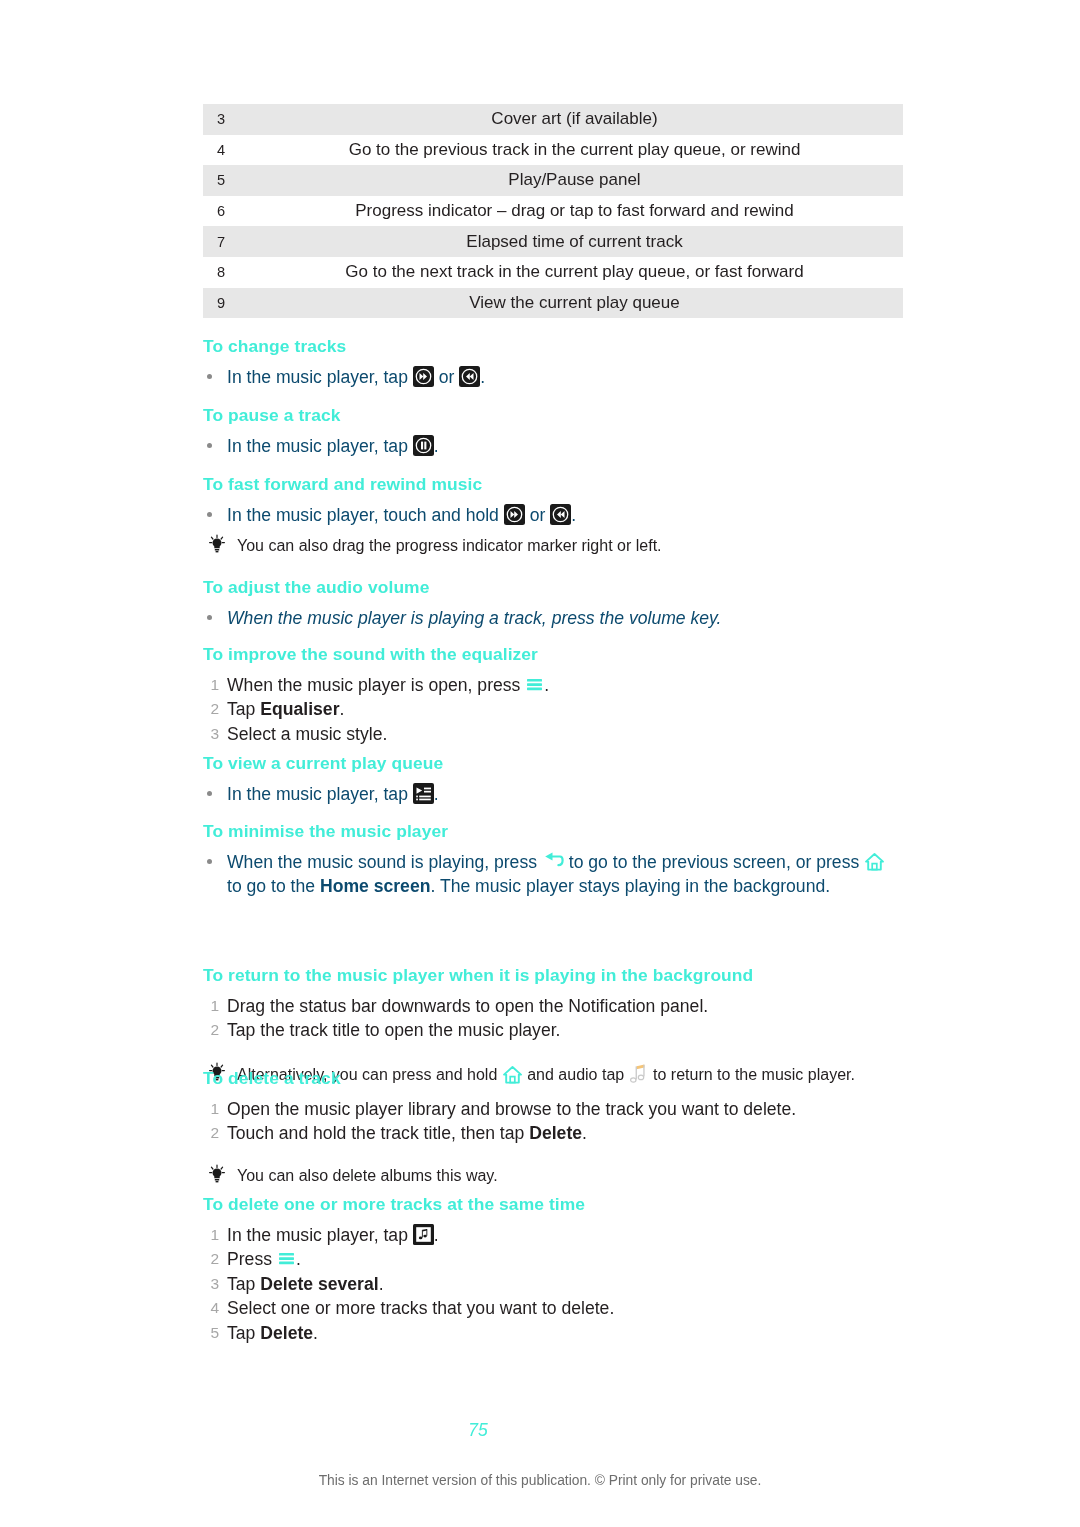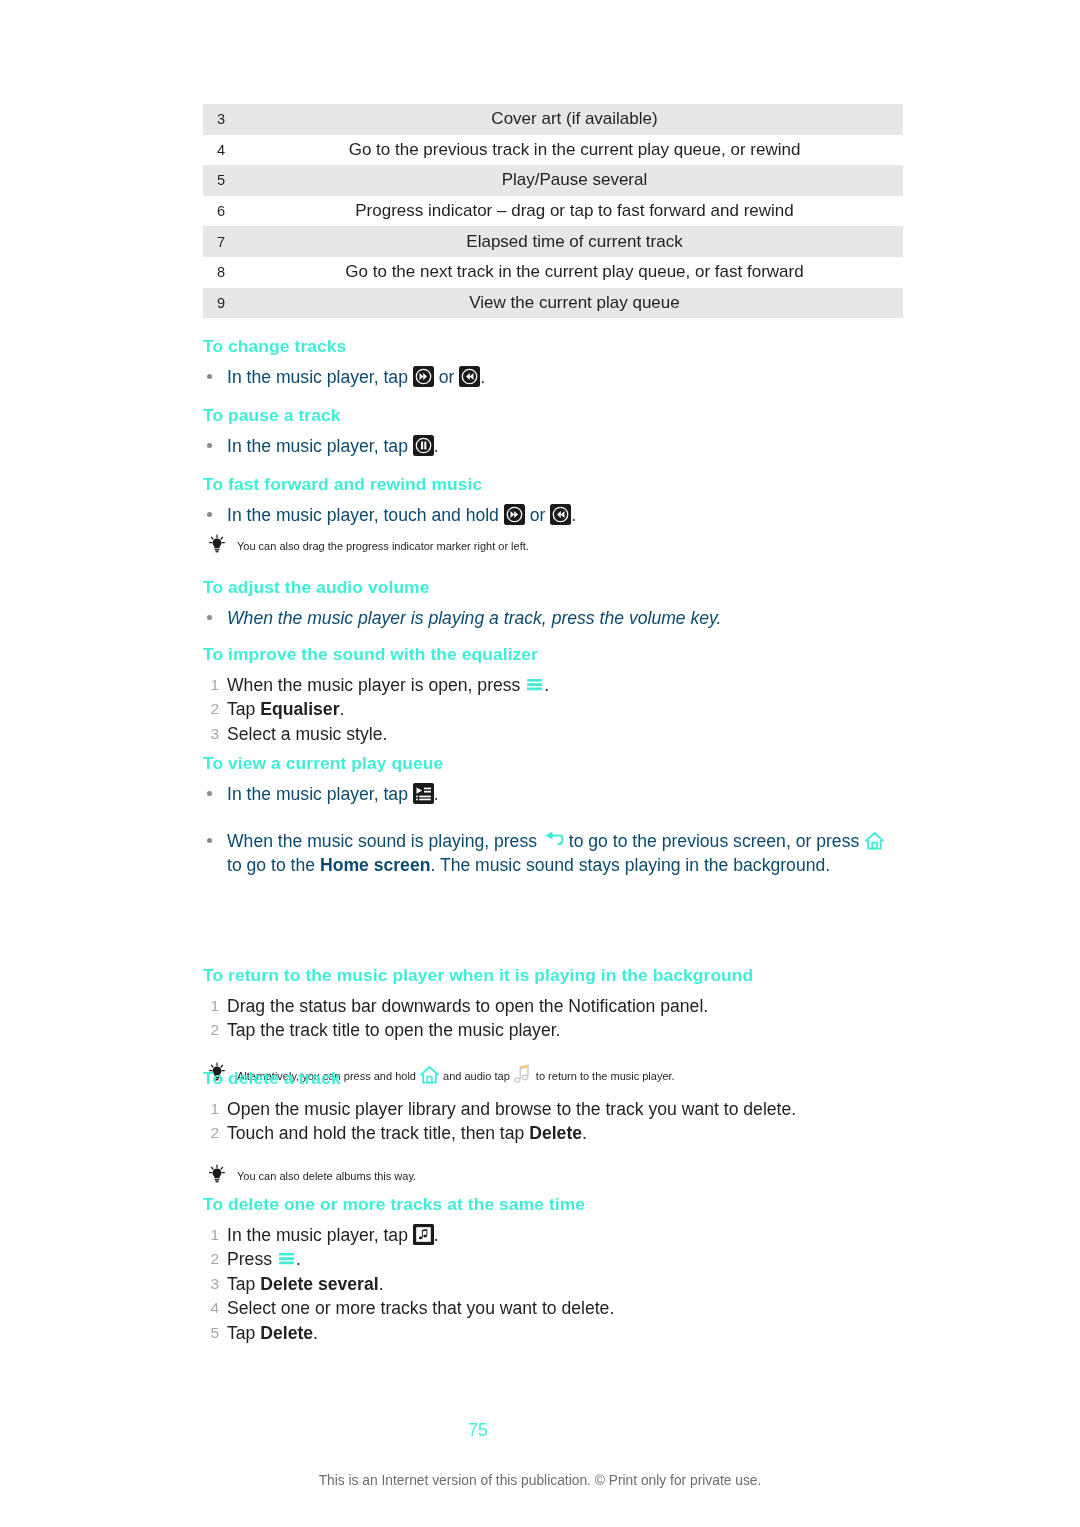--- a/index.html
+++ b/index.html
@@ -114,21 +114,21 @@
     font-size: 15.5px;
     line-height: 24.4px;
   }
   b, .bold { font-weight: bold; }
 
   
   .tip {
     position: absolute;
     left: 0;
     width: 700px;
-    font-size: 11px;
+    font-size: 16px;
     line-height: 22px;
     color: #231f20;
     padding-left: 34px;
     box-sizing: border-box;
   }
   .tip .bulb {
     position: absolute;
     left: 4px;
     top: -1px;
     width: 20px;
@@ -155,20 +155,21 @@
 
   
   .pagenum {
     position: absolute;
     left: 0;
     top: 1420px;
     width: 956px;
     text-align: center;
     font-size: 17.5px;
     color: #42EDD8;
+    font-style: italic;
   }
   .footnote {
     position: absolute;
     left: 0;
     top: 1473px;
     width: 1080px;
     text-align: center;
     font-size: 13.8px;
     color: #6d6d6d;
   }
@@ -184,21 +185,21 @@
       <div class="ref-row shaded">
         <span class="ref-num">3</span>
         <span class="ref-txt">Cover art (if available)</span>
       </div>
       <div class="ref-row plain">
         <span class="ref-num">4</span>
         <span class="ref-txt">Go to the previous track in the current play queue, or rewind</span>
       </div>
       <div class="ref-row shaded">
         <span class="ref-num">5</span>
-        <span class="ref-txt">Play/Pause several</span>
+        <span class="ref-txt">Play/Pause panel</span>
       </div>
       <div class="ref-row plain">
         <span class="ref-num">6</span>
         <span class="ref-txt">Progress indicator – drag or tap to fast forward and rewind</span>
       </div>
       <div class="ref-row shaded">
         <span class="ref-num">7</span>
         <span class="ref-txt">Elapsed time of current track</span>
       </div>
       <div class="ref-row plain">
@@ -332,30 +333,31 @@
                   <rect x="6.2" y="12.6" width="11.6" height="1.7"></rect>
                   <rect x="3.2" y="15.6" width="1.7" height="1.7"></rect>
                   <rect x="6.2" y="15.6" width="11.6" height="1.7"></rect>
                 </g>
               </svg></span><span>.</span>
         </li>
       </ul>
     </div>
 
     <div class="sec" style="top:717px;">
+      <h3 class="head">To minimise the music player</h3>
       <ul class="blist" style="margin-top:8px;">
         <li>
           <span class="bullet"></span>
           <span>When the music sound is playing, press </span><span class="ic ic-back"><svg viewBox="0 0 22 19" width="22" height="19">
                 <path d="M9.5 4.5 L18 4.5 C20 4.5 20.6 6.2 20.6 8.3 C20.6 11.2 19 13.2 16.4 13.2" fill="none" stroke="#42EDD8" stroke-width="2.2" stroke-linecap="round"></path>
                 <polygon points="10.5,0.6 10.5,8.4 3.2,4.5" fill="#42EDD8"></polygon>
               </svg></span><span> to go to the previous screen, or press </span><span class="ic ic-home"><svg viewBox="0 0 21 20" width="21" height="20">
                 <path d="M10.5 2 L19 9.6 L16.8 9.6 L16.8 17.6 L4.2 17.6 L4.2 9.6 L2 9.6 Z" fill="none" stroke="#42EDD8" stroke-width="1.9" stroke-linejoin="round"></path>
                 <rect x="8.2" y="11.6" width="4.6" height="6" fill="none" stroke="#42EDD8" stroke-width="1.7"></rect>
-              </svg></span><span> to go to the </span><b>Home screen</b><span>. The music sound stays playing in the background.</span>
+              </svg></span><span> to go to the </span><b>Home screen</b><span>. The music player stays playing in the background.</span>
         </li>
       </ul>
     </div>
 
     <div class="sec" style="top:833px;margin-top:28px;">
       <h3 class="head">To return to the music player when it is playing in the background</h3>
       <ol class="nlist" style="margin-top:8px;">
         <li>
           <span class="num">1</span>
           <span>Drag the status bar downwards to open the Notification panel.</span>

